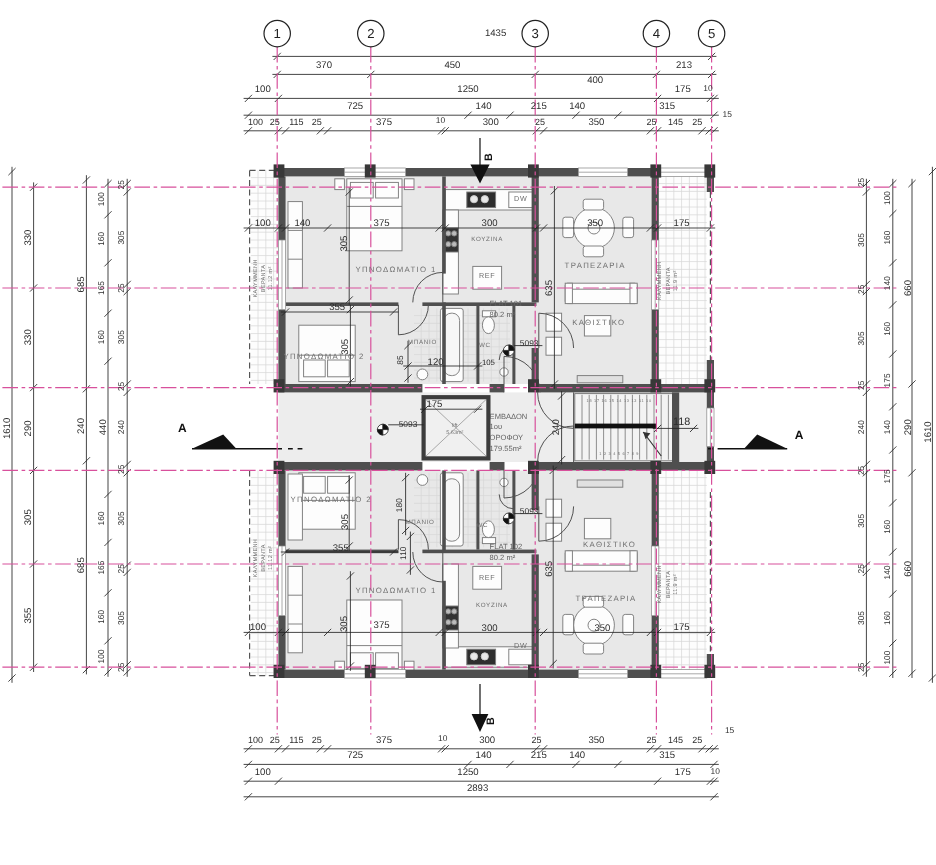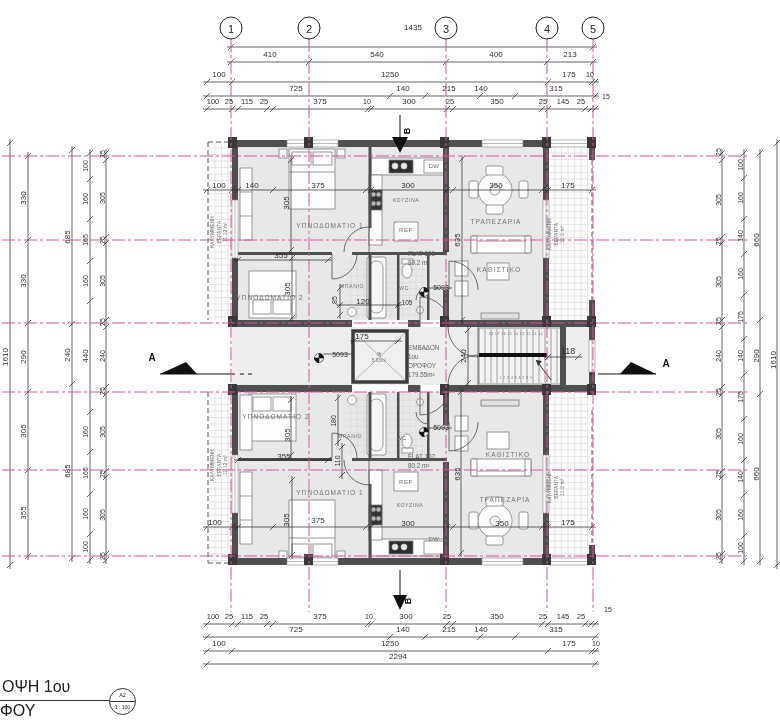--- a/index.html
+++ b/index.html
@@ -733,23 +733,23 @@
         <line x1="2" y1="240" x2="750" y2="240"></line>
     <line x1="2" y1="323" x2="750" y2="323"></line>
         <line x1="2" y1="392" x2="750" y2="392"></line>
     <line x1="2" y1="470" x2="750" y2="470"></line>
         <line x1="2" y1="556" x2="750" y2="556"></line>
   </g>
 </svg>
 
 <div id="labels">
       <div class="lb k-dh" style="left: 413px; top: 28px;">1435</div>
-      <div class="lb k-dh" style="left: 270px; top: 55px;">410</div>
-      <div class="lb k-dh" style="left: 377px; top: 55px;">540</div>
-      <div class="lb k-dh" style="left: 496px; top: 55px;">400</div>
+      <div class="lb k-dh" style="left: 270px; top: 55px;">370</div>
+      <div class="lb k-dh" style="left: 377px; top: 55px;">450</div>
+      <div class="lb k-dh" style="left: 496px; top: 67px;">400</div>
       <div class="lb k-dh" style="left: 570px; top: 55px;">213</div>
       <div class="lb k-dh" style="left: 219px; top: 75px;">100</div>
       <div class="lb k-dh" style="left: 390px; top: 75px;">1250</div>
       <div class="lb k-dh" style="left: 569px; top: 75px;">175</div>
       <div class="lb k-dh" style="left: 590px; top: 75px; font-size: 7px;">10</div>
       <div class="lb k-dh" style="left: 296px; top: 89px;">725</div>
       <div class="lb k-dh" style="left: 403px; top: 89px;">140</div>
       <div class="lb k-dh" style="left: 449px; top: 89px;">215</div>
       <div class="lb k-dh" style="left: 481px; top: 89px;">140</div>
       <div class="lb k-dh" style="left: 556px; top: 89px;">315</div>
@@ -781,21 +781,21 @@
       <div class="lb k-dh" style="left: 608px; top: 610px; font-size: 7px;">15</div>
       <div class="lb k-dh" style="left: 296px; top: 630px;">725</div>
       <div class="lb k-dh" style="left: 403px; top: 630px;">140</div>
       <div class="lb k-dh" style="left: 449px; top: 630px;">215</div>
       <div class="lb k-dh" style="left: 481px; top: 630px;">140</div>
       <div class="lb k-dh" style="left: 556px; top: 630px;">315</div>
       <div class="lb k-dh" style="left: 219px; top: 644px;">100</div>
       <div class="lb k-dh" style="left: 390px; top: 644px;">1250</div>
       <div class="lb k-dh" style="left: 569px; top: 644px;">175</div>
       <div class="lb k-dh" style="left: 596px; top: 644px; font-size: 7px;">10</div>
-      <div class="lb k-dh" style="left: 398px; top: 657px;">2294</div>
+      <div class="lb k-dh" style="left: 398px; top: 657px;">2893</div>
       <div class="lb k-dv" style="left: 6px; top: 357px;">1610</div>
       <div class="lb k-dv" style="left: 24px; top: 198px;">330</div>
       <div class="lb k-dv" style="left: 24px; top: 281px;">330</div>
       <div class="lb k-dv" style="left: 24px; top: 357px;">290</div>
       <div class="lb k-dv" style="left: 24px; top: 431px;">305</div>
       <div class="lb k-dv" style="left: 24px; top: 513px;">355</div>
       <div class="lb k-dv" style="left: 68px; top: 237px;">685</div>
       <div class="lb k-dv" style="left: 68px; top: 355px;">240</div>
       <div class="lb k-dv" style="left: 68px; top: 471px;">685</div>
       <div class="lb k-dv" style="left: 86px; top: 166px; font-size: 7px;">100</div>
@@ -922,23 +922,14 @@
       <div class="lb k-mkv" style="left: 409px; top: 601px;">B</div>
     </div>
 <div id="bubbles">
       <div class="bubble" style="left: 231px; top: 28px;">1</div>
       <div class="bubble" style="left: 309px; top: 28px;">2</div>
       <div class="bubble" style="left: 446px; top: 28px;">3</div>
       <div class="bubble" style="left: 547px; top: 28px;">4</div>
       <div class="bubble" style="left: 593px; top: 28px;">5</div>
     </div>
 
-<div id="titleblock">
-  <div id="title-l1">ΟΨΗ 1ου</div>
-  <div id="title-l2">ΦΟΥ</div>
-  <div id="title-line"></div>
-  <div id="sheet-circle">
-    <span class="sr">A2</span>
-    <span class="sc">1 : 100</span>
-  </div>
+
 </div>
 
-</div>
-
 </body></html>

